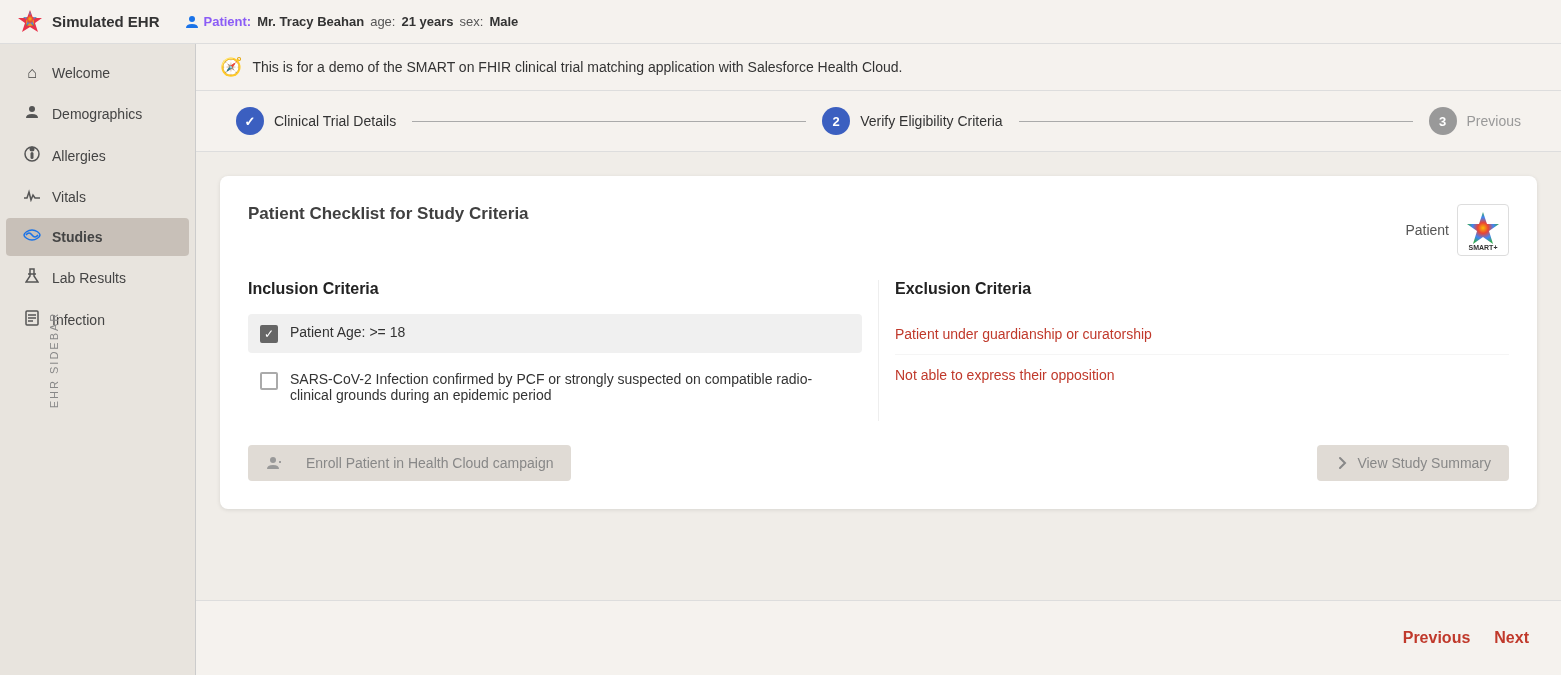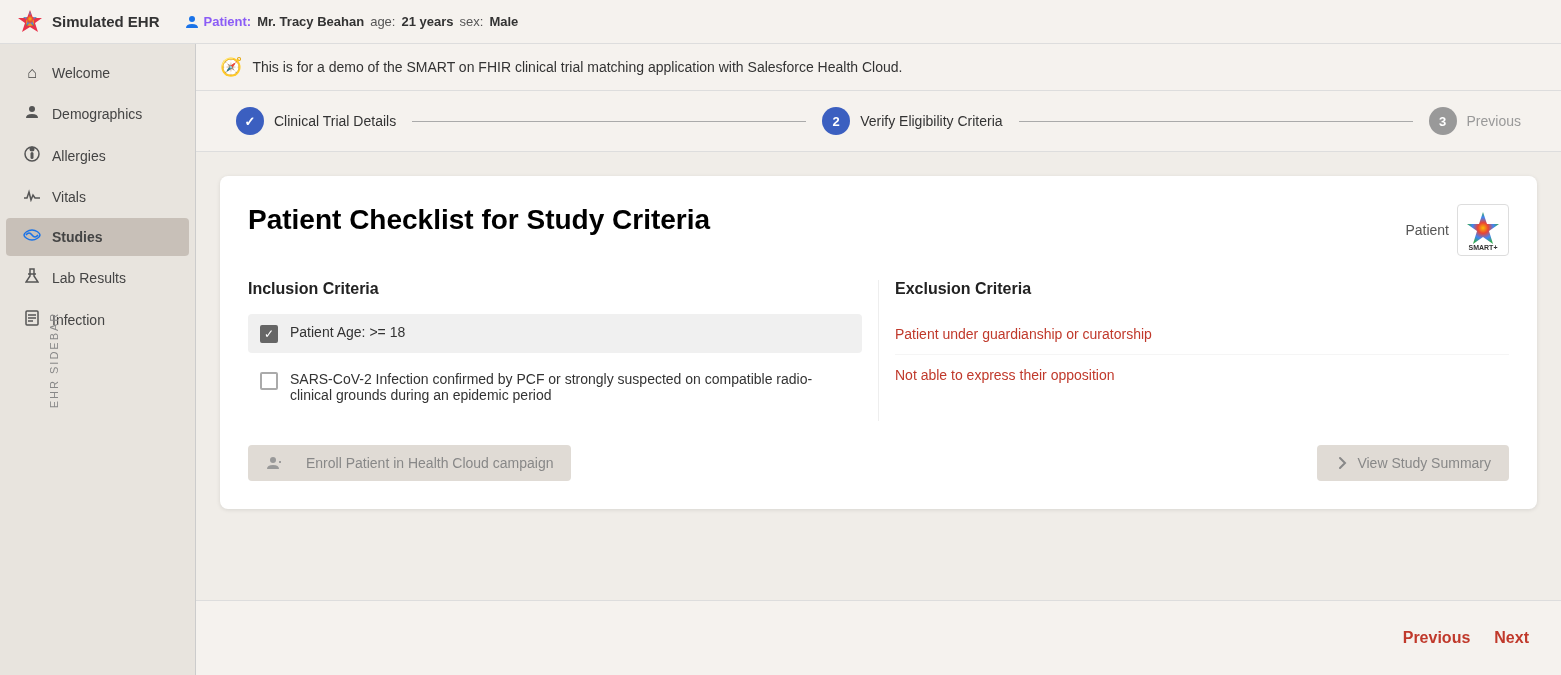--- a/index.html
+++ b/index.html
@@ -145,23 +145,23 @@
       padding: 28px;
       box-shadow: 0 1px 4px rgba(0,0,0,0.1);
     }
     .checklist-header {
       display: flex;
       justify-content: space-between;
       align-items: flex-start;
       margin-bottom: 24px;
     }
     .checklist-title {
-      font-size: 28px;
+      font-size: 17px;
       font-weight: 700;
-      color: #000000;
+      color: #404040;
     }
     .smart-logo-box {
       display: flex;
       align-items: center;
       gap: 8px;
     }
     .smart-logo-label {
       font-size: 14px;
       color: #555;
     }

